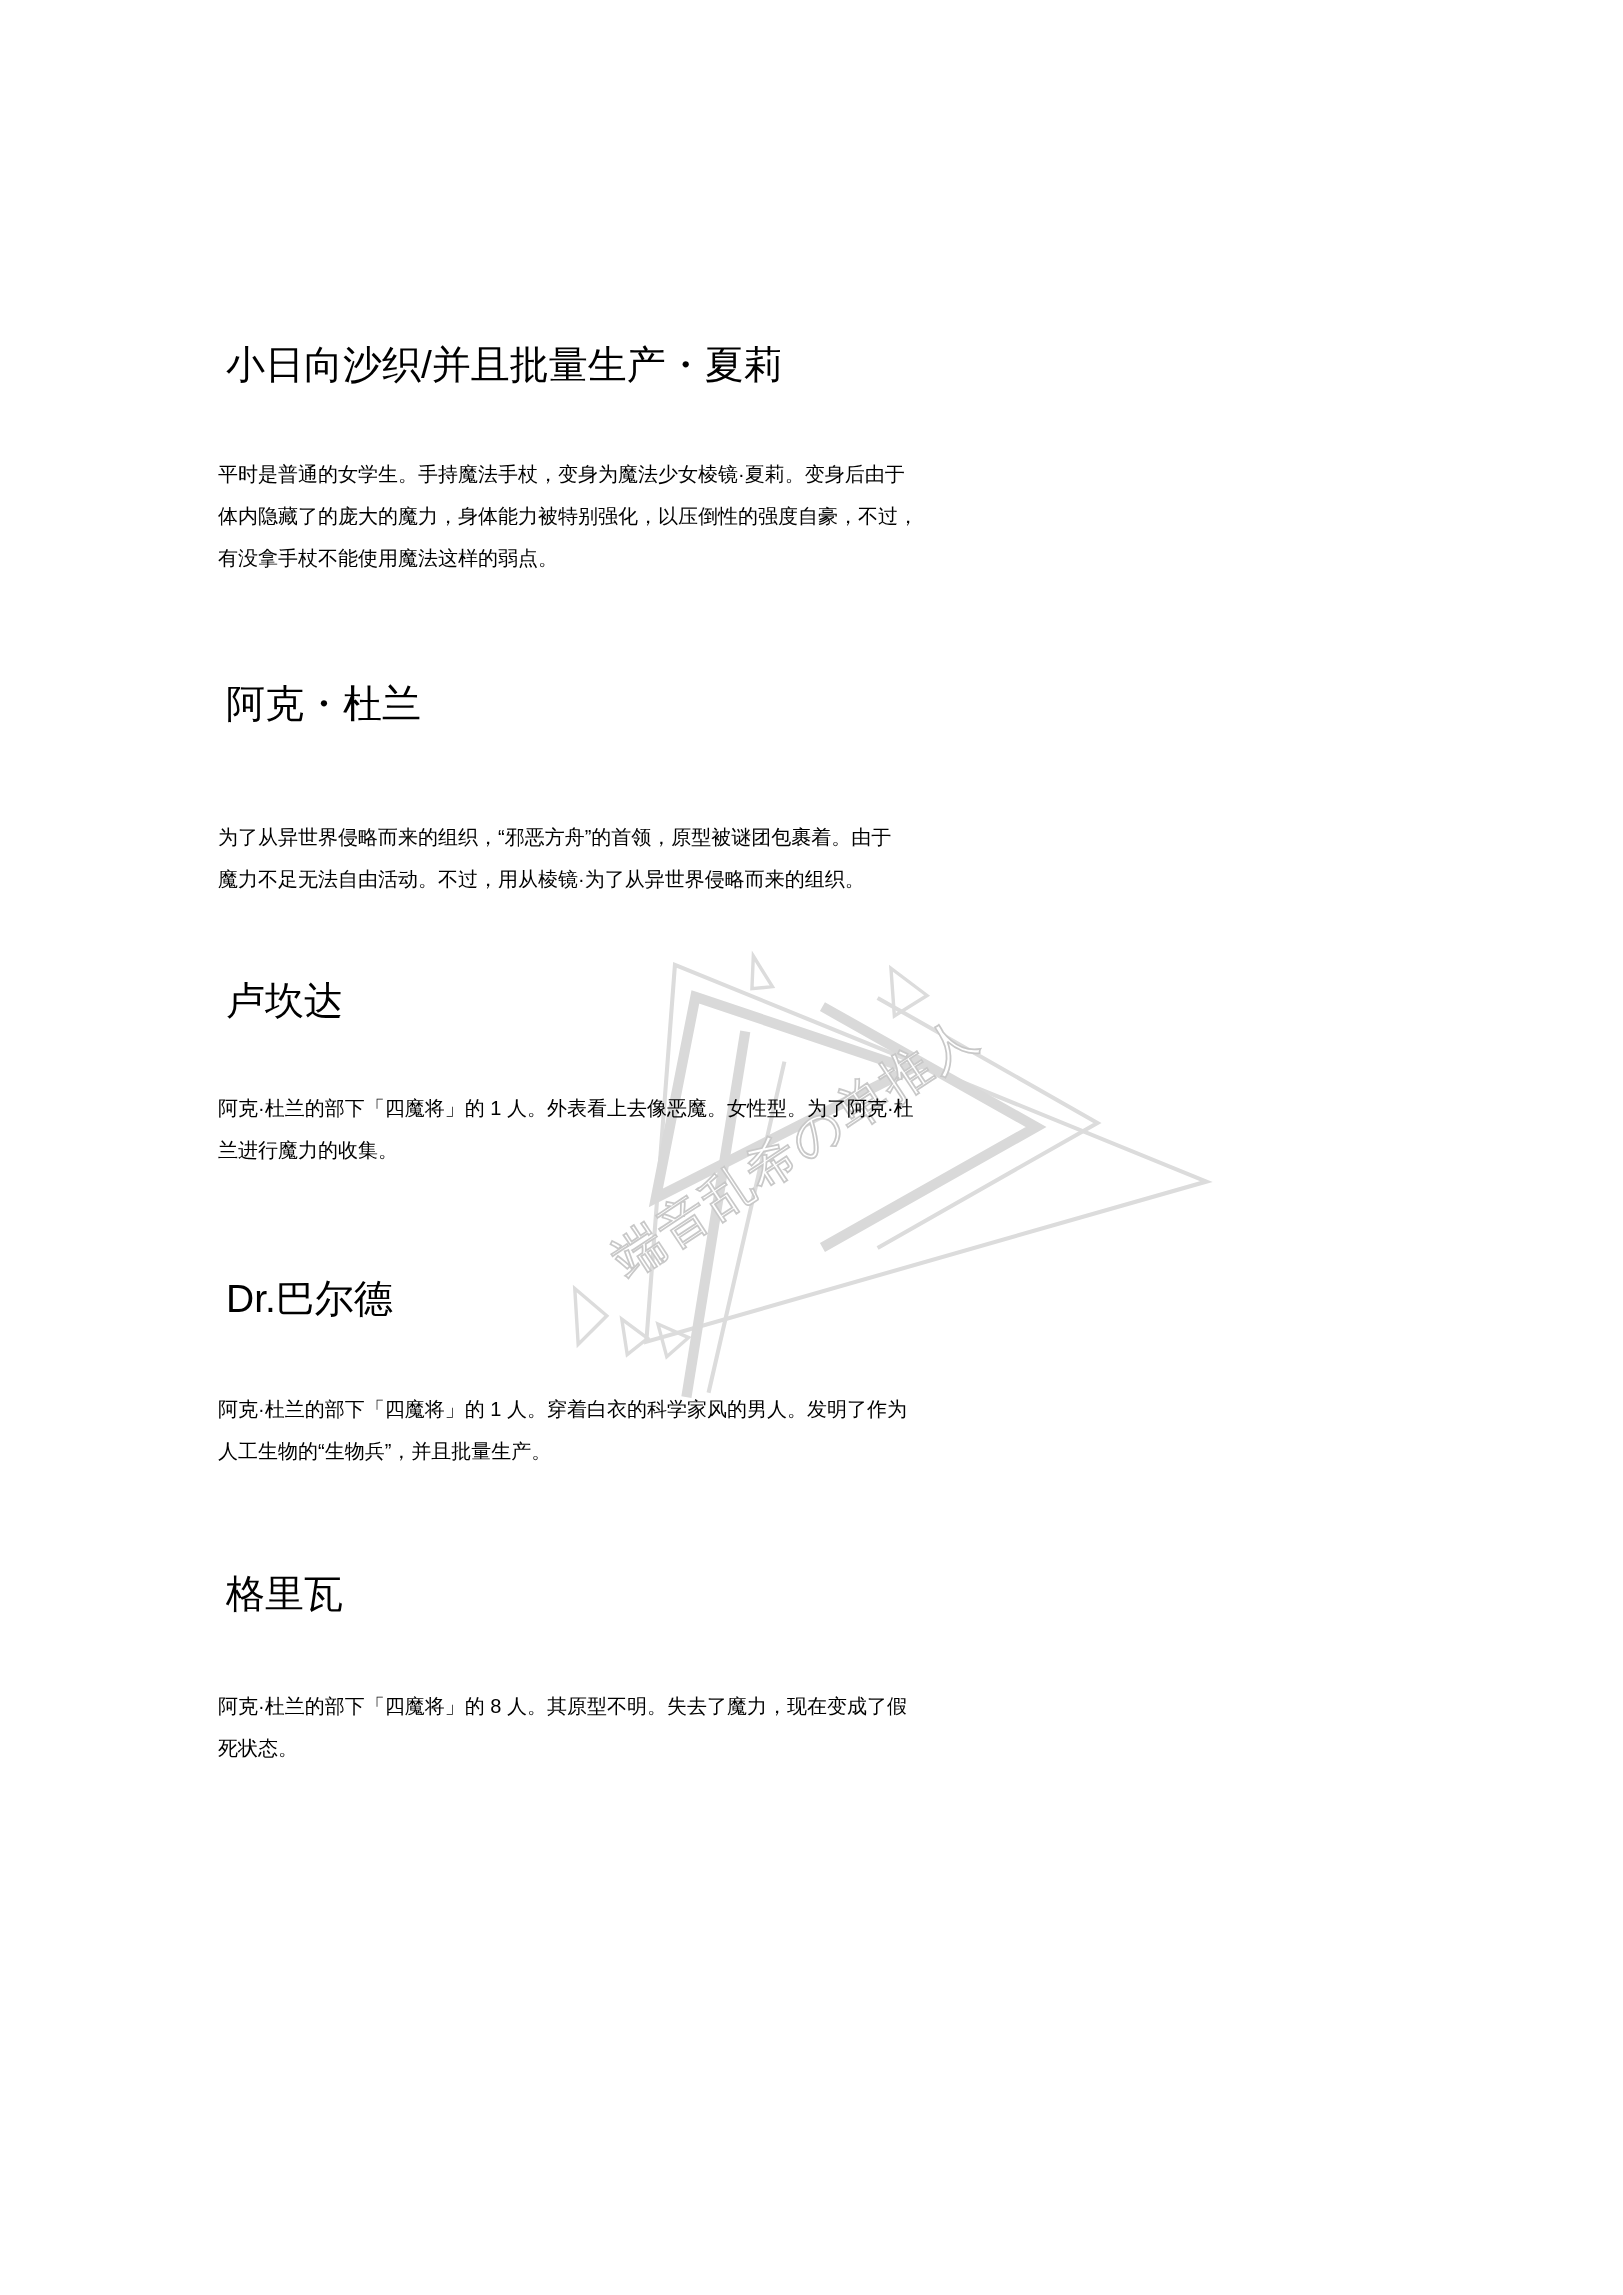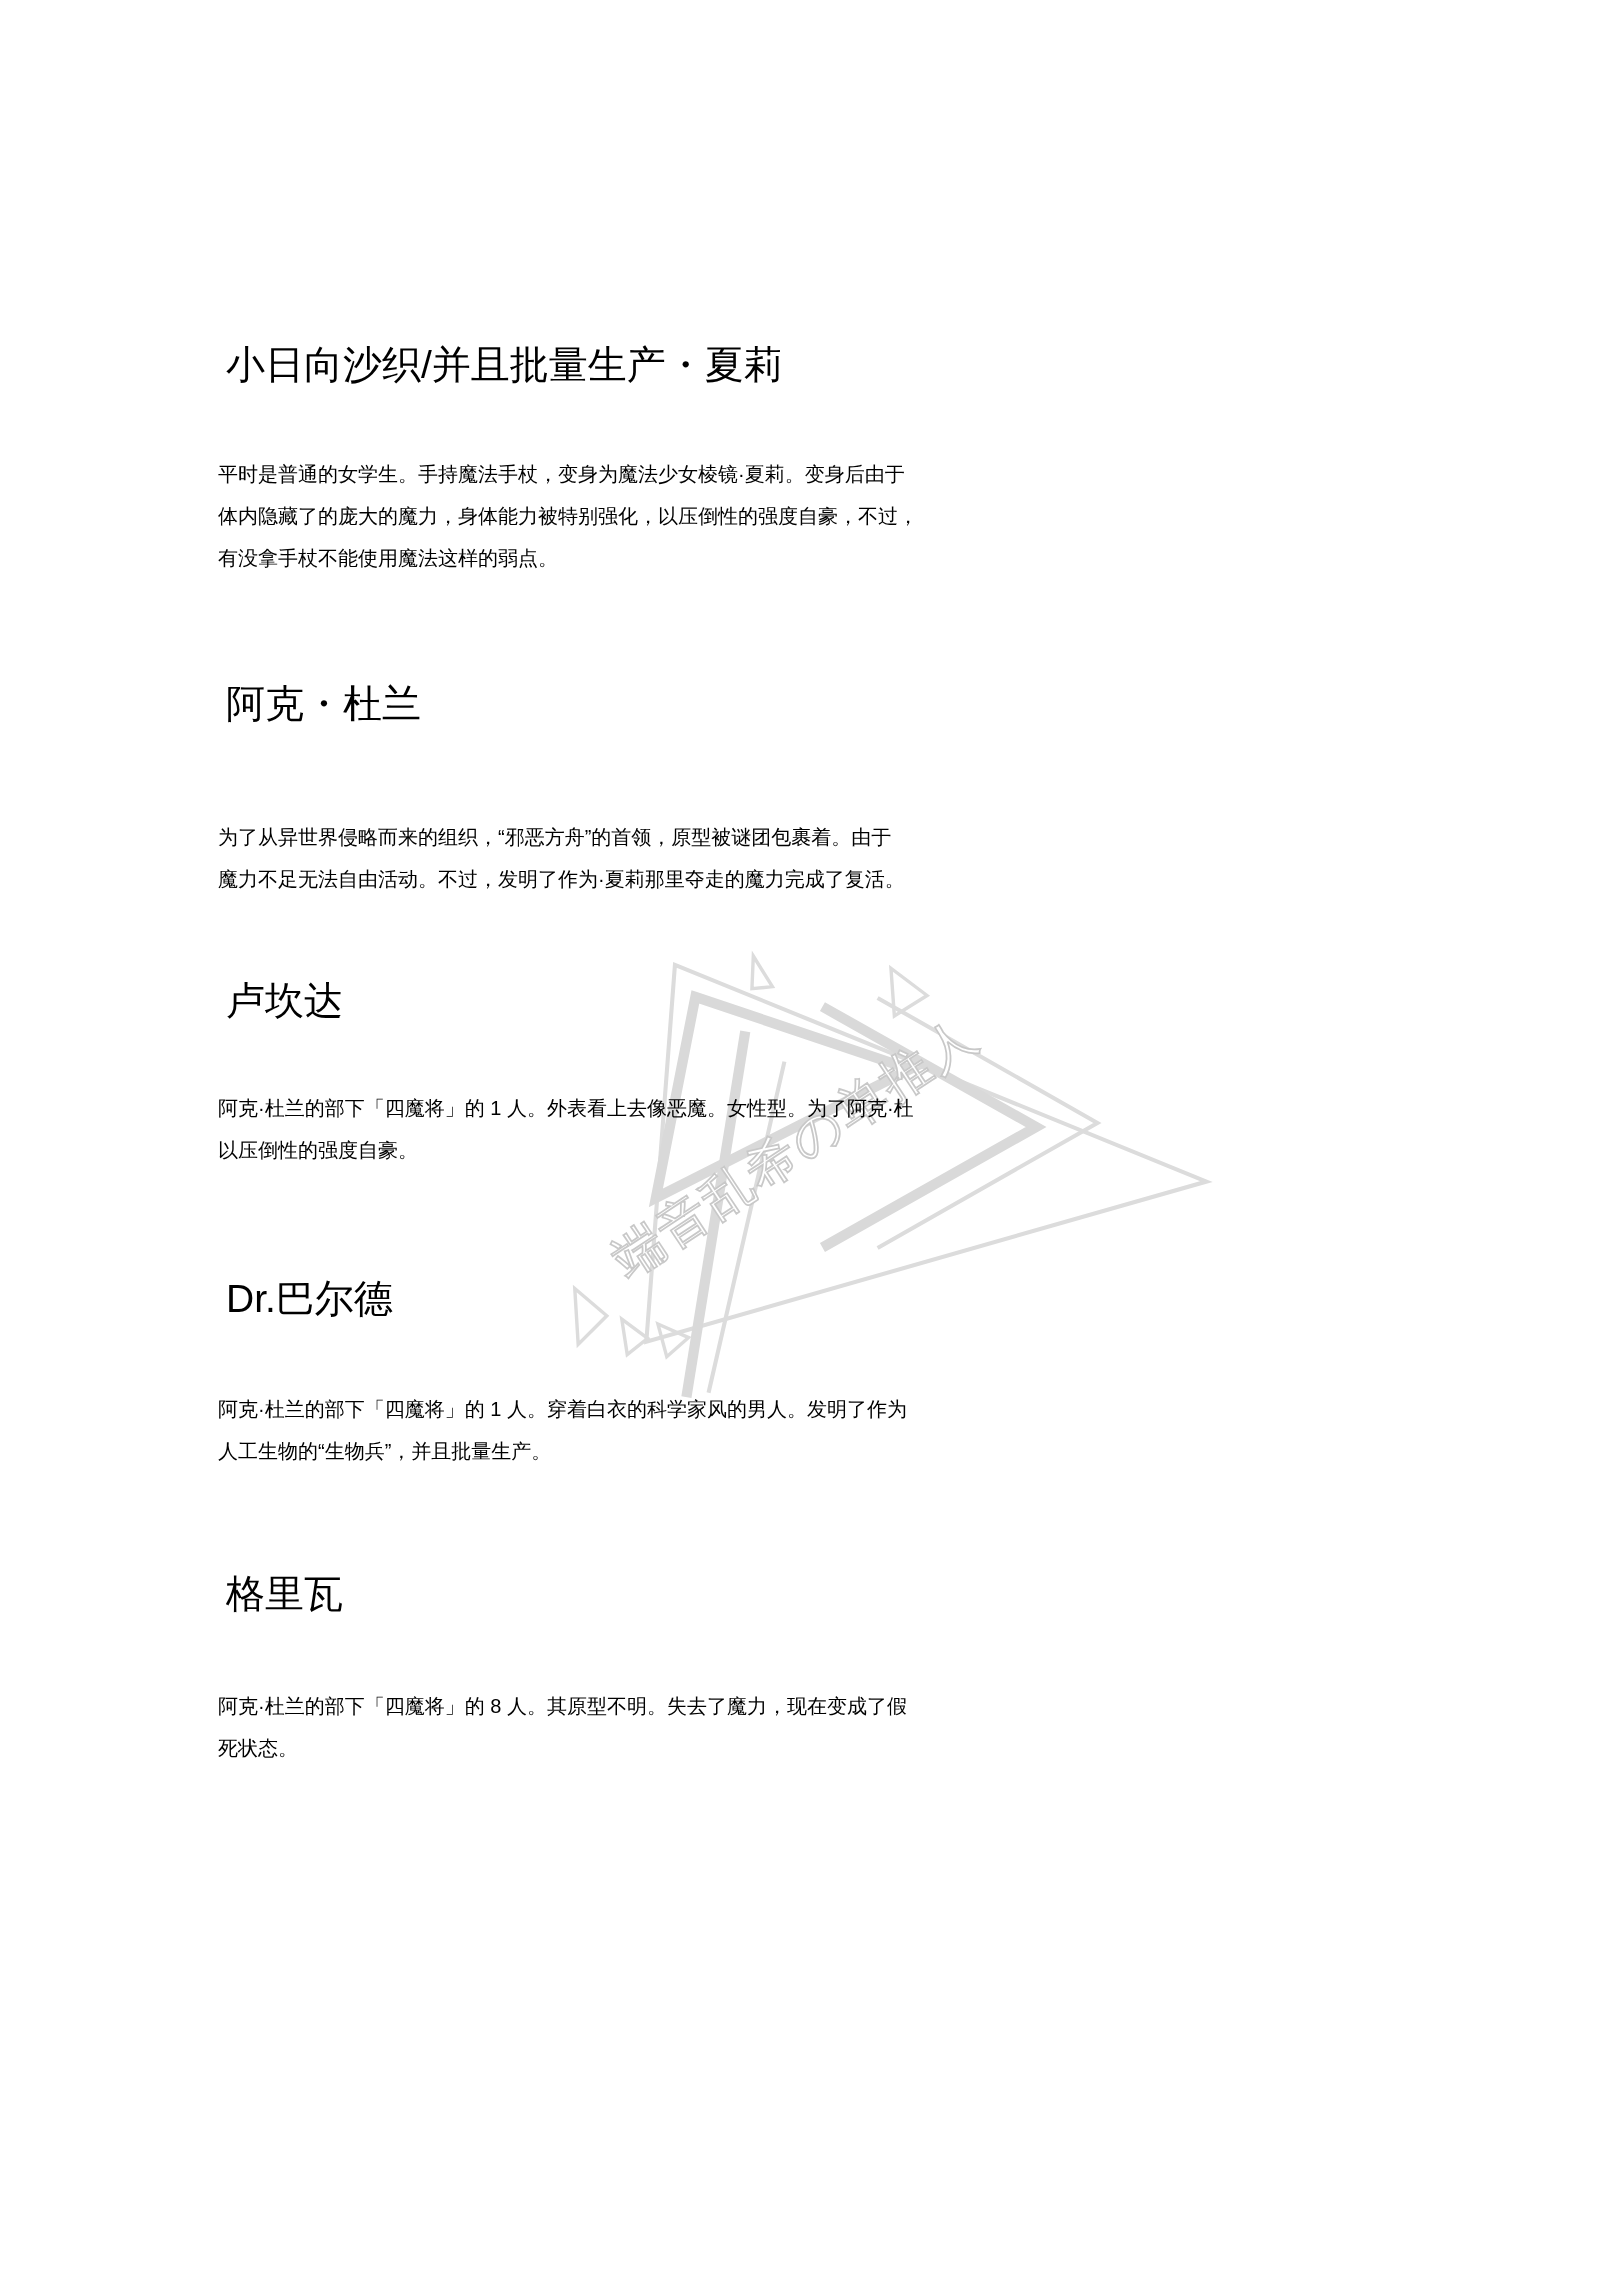--- a/index.html
+++ b/index.html
@@ -85,27 +85,27 @@
   <h2 class="char-name" style="top:341px;">小日向沙织/并且批量生产・夏莉</h2>
   <div class="para" style="top:453px;">
     <div class="line">平时是普通的女学生。手持魔法手杖，变身为魔法少女棱镜·夏莉。变身后由于</div>
     <div class="line">体内隐藏了的庞大的魔力，身体能力被特别强化，以压倒性的强度自豪，不过，</div>
     <div class="line">有没拿手杖不能使用魔法这样的弱点。</div>
   </div>
 
   <h2 class="char-name" style="top:680px;">阿克・杜兰</h2>
   <div class="para" style="top:816px;">
     <div class="line">为了从异世界侵略而来的组织，“邪恶方舟”的首领，原型被谜团包裹着。由于</div>
-    <div class="line">魔力不足无法自由活动。不过，发明了作为·夏莉那里夺走的魔力完成了复活。</div>
+    <div class="line">魔力不足无法自由活动。不过，用从棱镜·为了从异世界侵略而来的组织。</div>
   </div>
 
   <h2 class="char-name" style="top:977px;">卢坎达</h2>
   <div class="para" style="top:1087px;">
     <div class="line">阿克·杜兰的部下「四魔将」的 1 人。外表看上去像恶魔。女性型。为了阿克·杜</div>
-    <div class="line">以压倒性的强度自豪。</div>
+    <div class="line">兰进行魔力的收集。</div>
   </div>
 
   <h2 class="char-name" style="top:1275px;">Dr.巴尔德</h2>
   <div class="para" style="top:1388px;">
     <div class="line">阿克·杜兰的部下「四魔将」的 1 人。穿着白衣的科学家风的男人。发明了作为</div>
     <div class="line">人工生物的“生物兵”，并且批量生产。</div>
   </div>
 
   <h2 class="char-name" style="top:1573px;font-family:Liberation Mono, monospace;">格里瓦</h2>
   <div class="para" style="top:1685px;">

